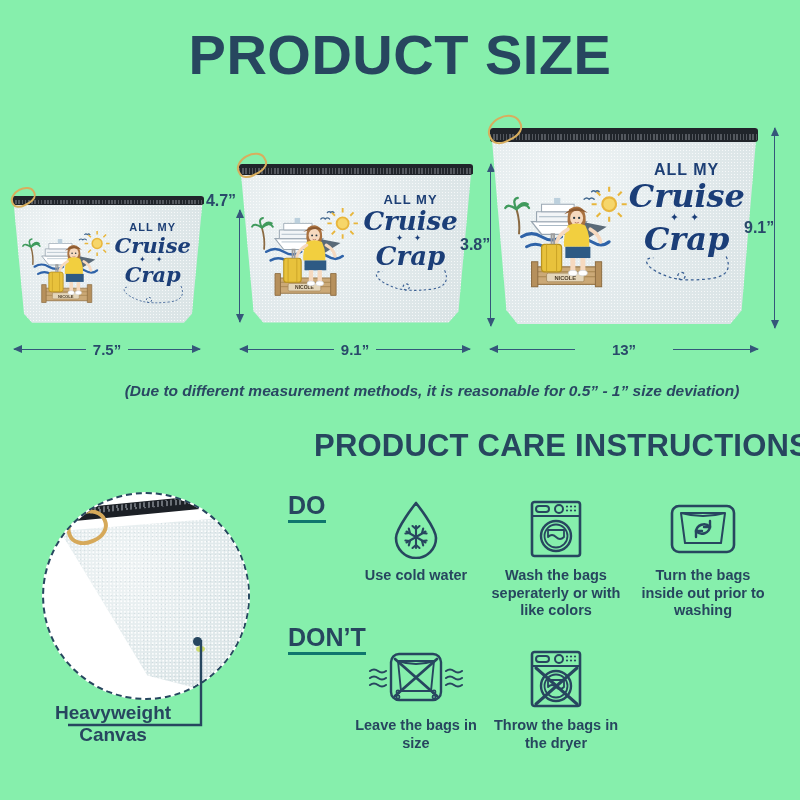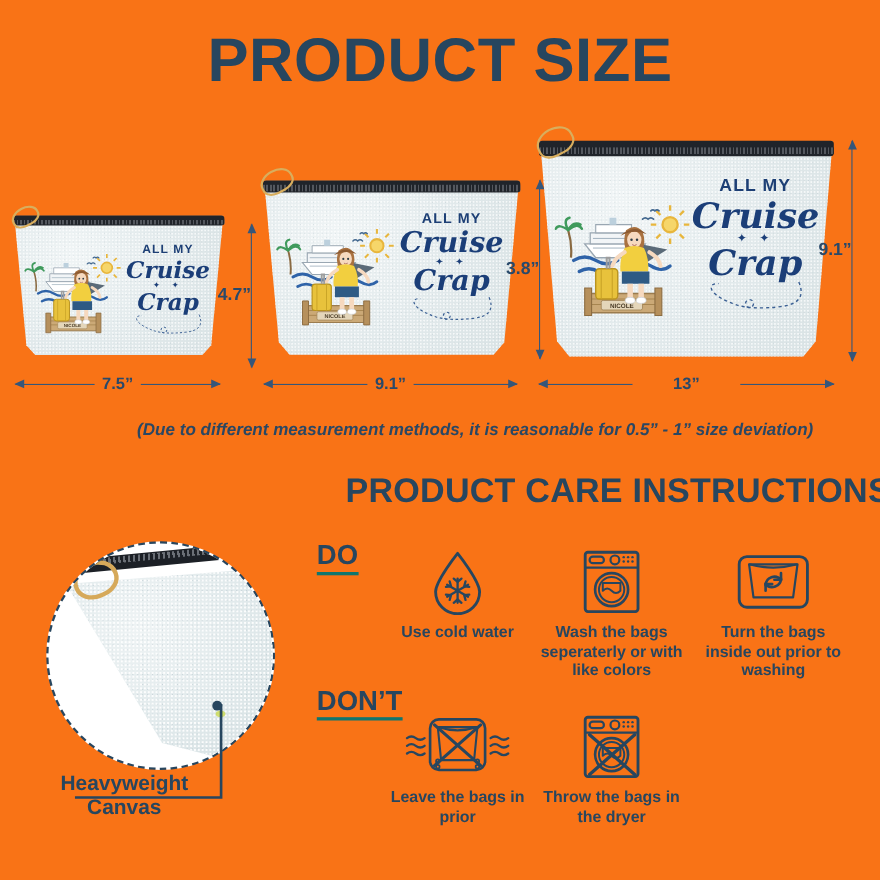--- a/index.html
+++ b/index.html
@@ -13,21 +13,21 @@
     height: 800px;
     overflow: hidden;
     font-family: "Liberation Sans", sans-serif;
     color: #2a4763;
     position: relative;
   }
   .page {
     position: relative;
     width: 800px;
     height: 800px;
-    background: #f97316;
+    background: #86efac;
   }
 
   
   .title-size {
     position: absolute;
     top: 22px;
     left: 0;
     width: 800px;
     text-align: center;
     font-size: 56px;
@@ -449,21 +449,21 @@
           <span class="script" style="font-size:21px;">Crap</span>
           <svg class="swirl" width="68" height="20" viewBox="0 0 68 20">
             <path d="M62 1 q6 14-12 16 q-18 2-28-1 q-12-4-16-9 q-3-5 4-5" fill="none" stroke="#3a5f93" stroke-width="0.9" stroke-dasharray="2 2"></path>
             <circle cx="30" cy="15" r="2.6" fill="none" stroke="#3a5f93" stroke-width="0.9" stroke-dasharray="2 2"></circle>
           </svg>
         </div>
       </div>
     </div>
   </div>
 
-  <div class="dim-v" style="left:198px; top:204px; height:130px; width:46px;">
+  <div class="dim-v" style="left:198px; top:192px; height:130px; width:46px;flex-direction:column;">
     <span class="lbl" style="font-size:16px;">4.7”</span>
     <span class="vline"></span>
   </div>
 
   <div class="dim-h" style="left:14px; top:340px; width:186px;">
     <span class="line l"></span>
     <span class="lbl" style="font-size:15px;">7.5”</span>
     <span class="line r"></span>
   </div>
 
@@ -758,21 +758,21 @@
           <path d="M78 21 q4-3 8 0 t8 0"></path>
           <path d="M78 28 q4-3 8 0 t8 0"></path>
           <path d="M78 35 q4-3 8 0 t8 0"></path>
         </g>
         <g stroke="#27465f" stroke-width="2.8" stroke-linecap="round">
           <path d="M27 9 L69 46"></path>
           <path d="M69 9 L27 46"></path>
         </g>
       </svg>
     </div>
-    <div class="cap">Leave the bags in prior</div>
+    <div class="cap">Leave the bags in size</div>
   </div>
 
   <div class="care-item dont-2">
     <div class="ico">
       <svg width="58" height="60" viewBox="0 0 58 60">
         <rect x="5" y="3" width="48" height="54" rx="2.5" fill="none" stroke="#27465f" stroke-width="2.6"></rect>
         <path d="M5 17 h48" stroke="#27465f" stroke-width="2.2"></path>
         <rect x="9" y="7" width="13" height="6" rx="3" fill="none" stroke="#27465f" stroke-width="2"></rect>
         <circle cx="32" cy="10" r="4" fill="none" stroke="#27465f" stroke-width="2"></circle>
         <g fill="#27465f">

